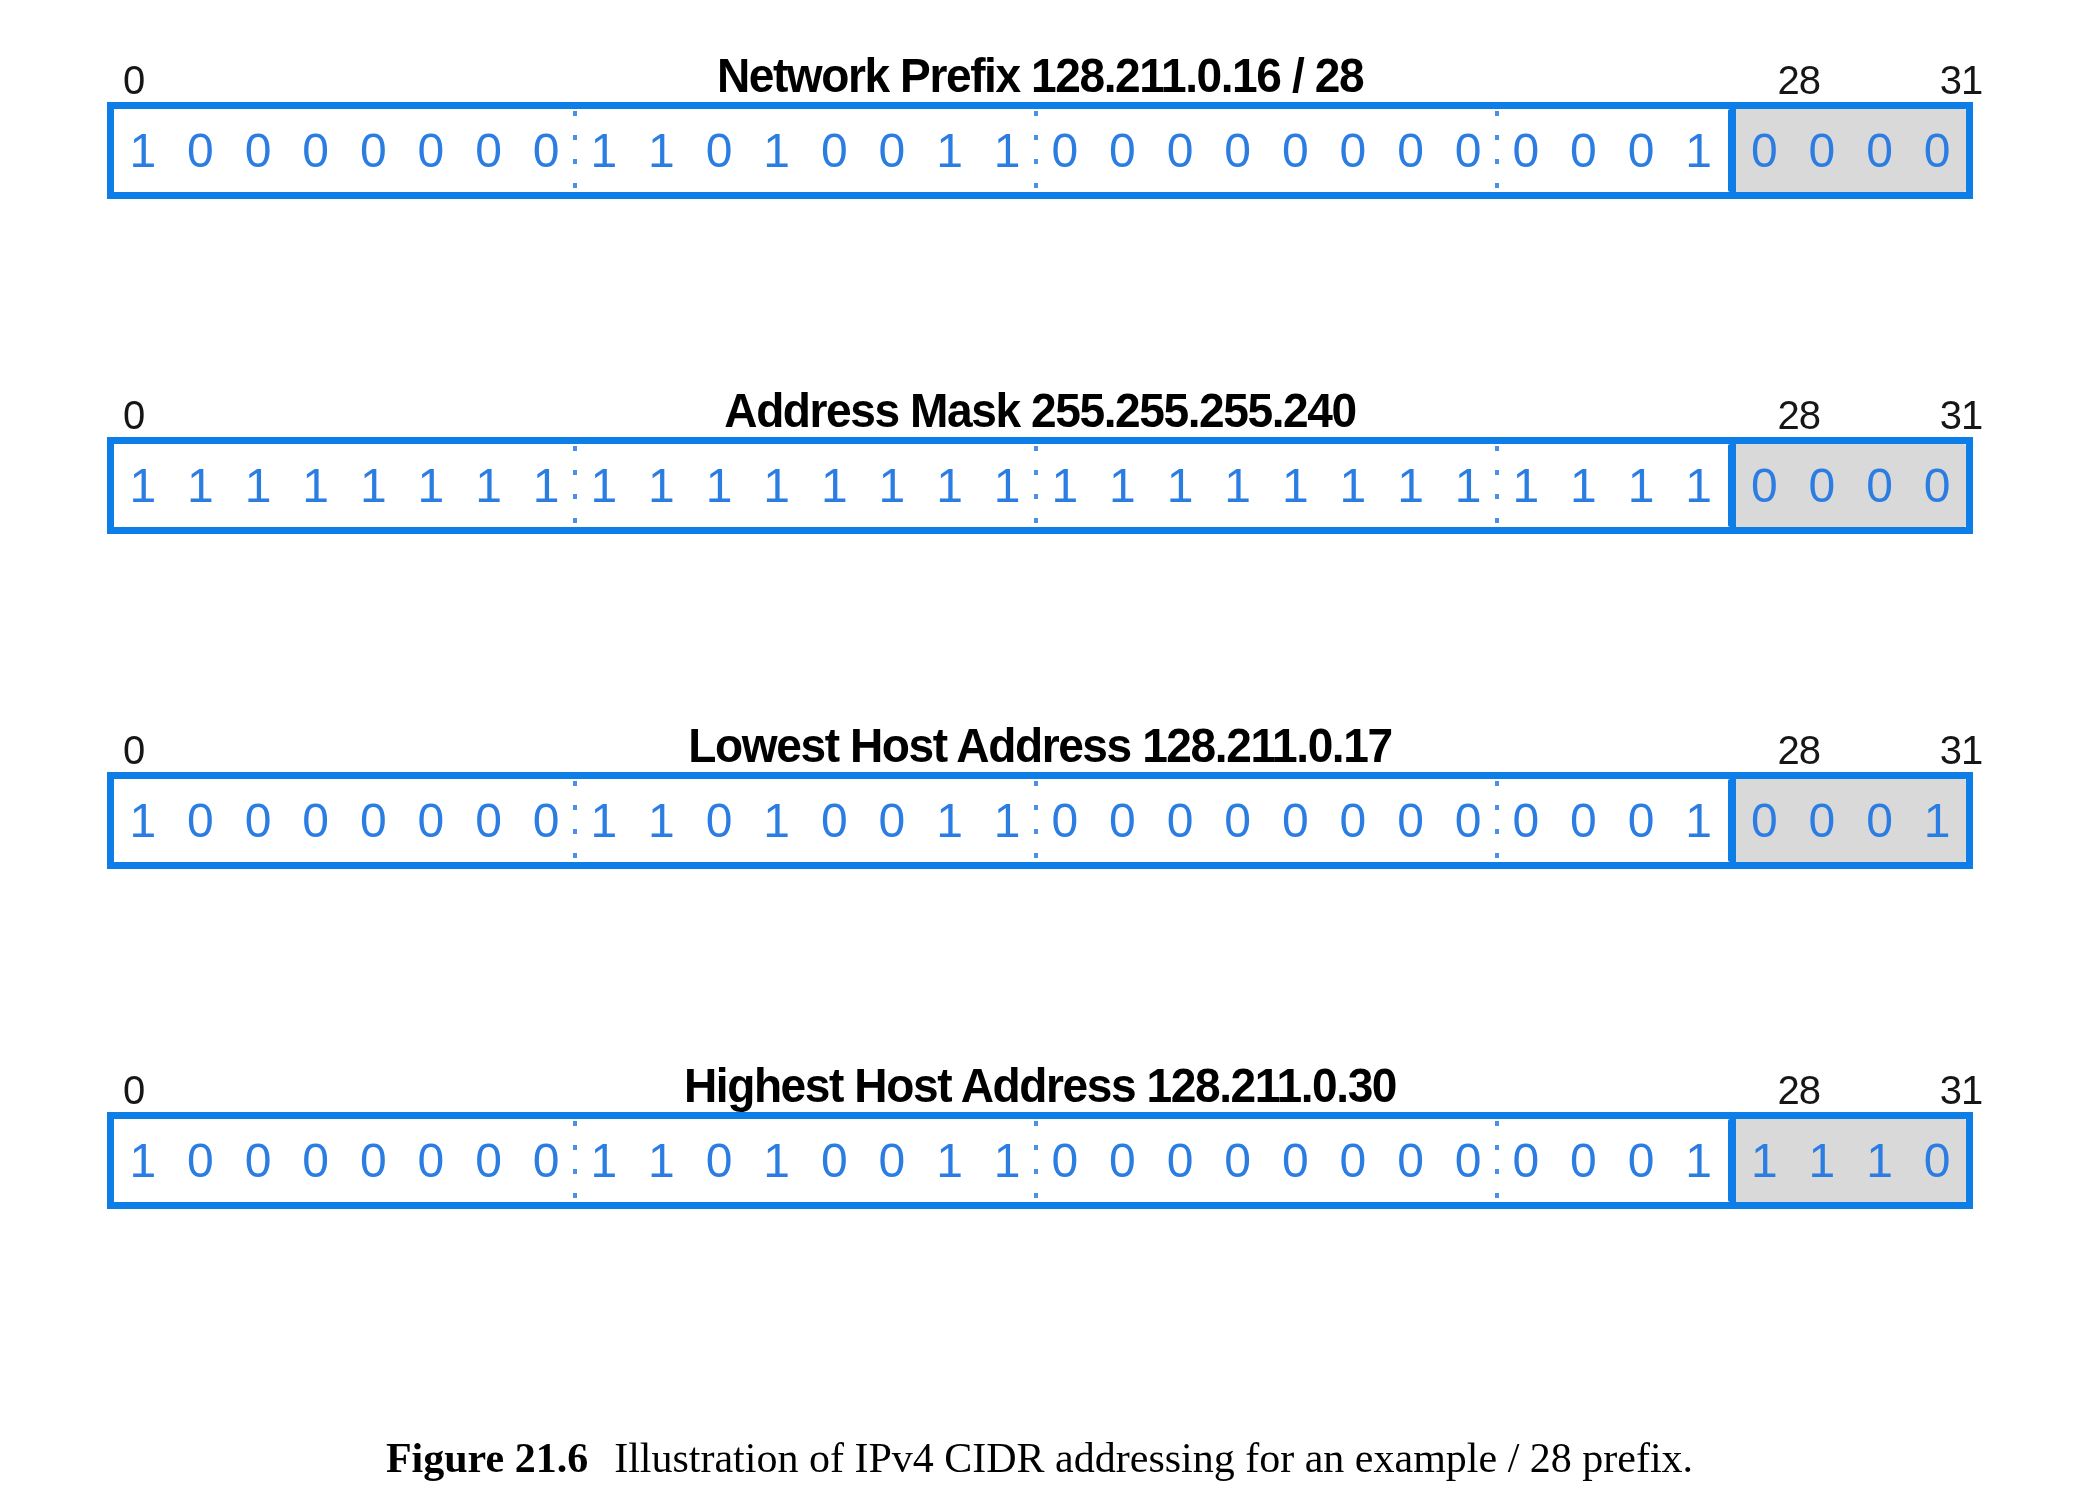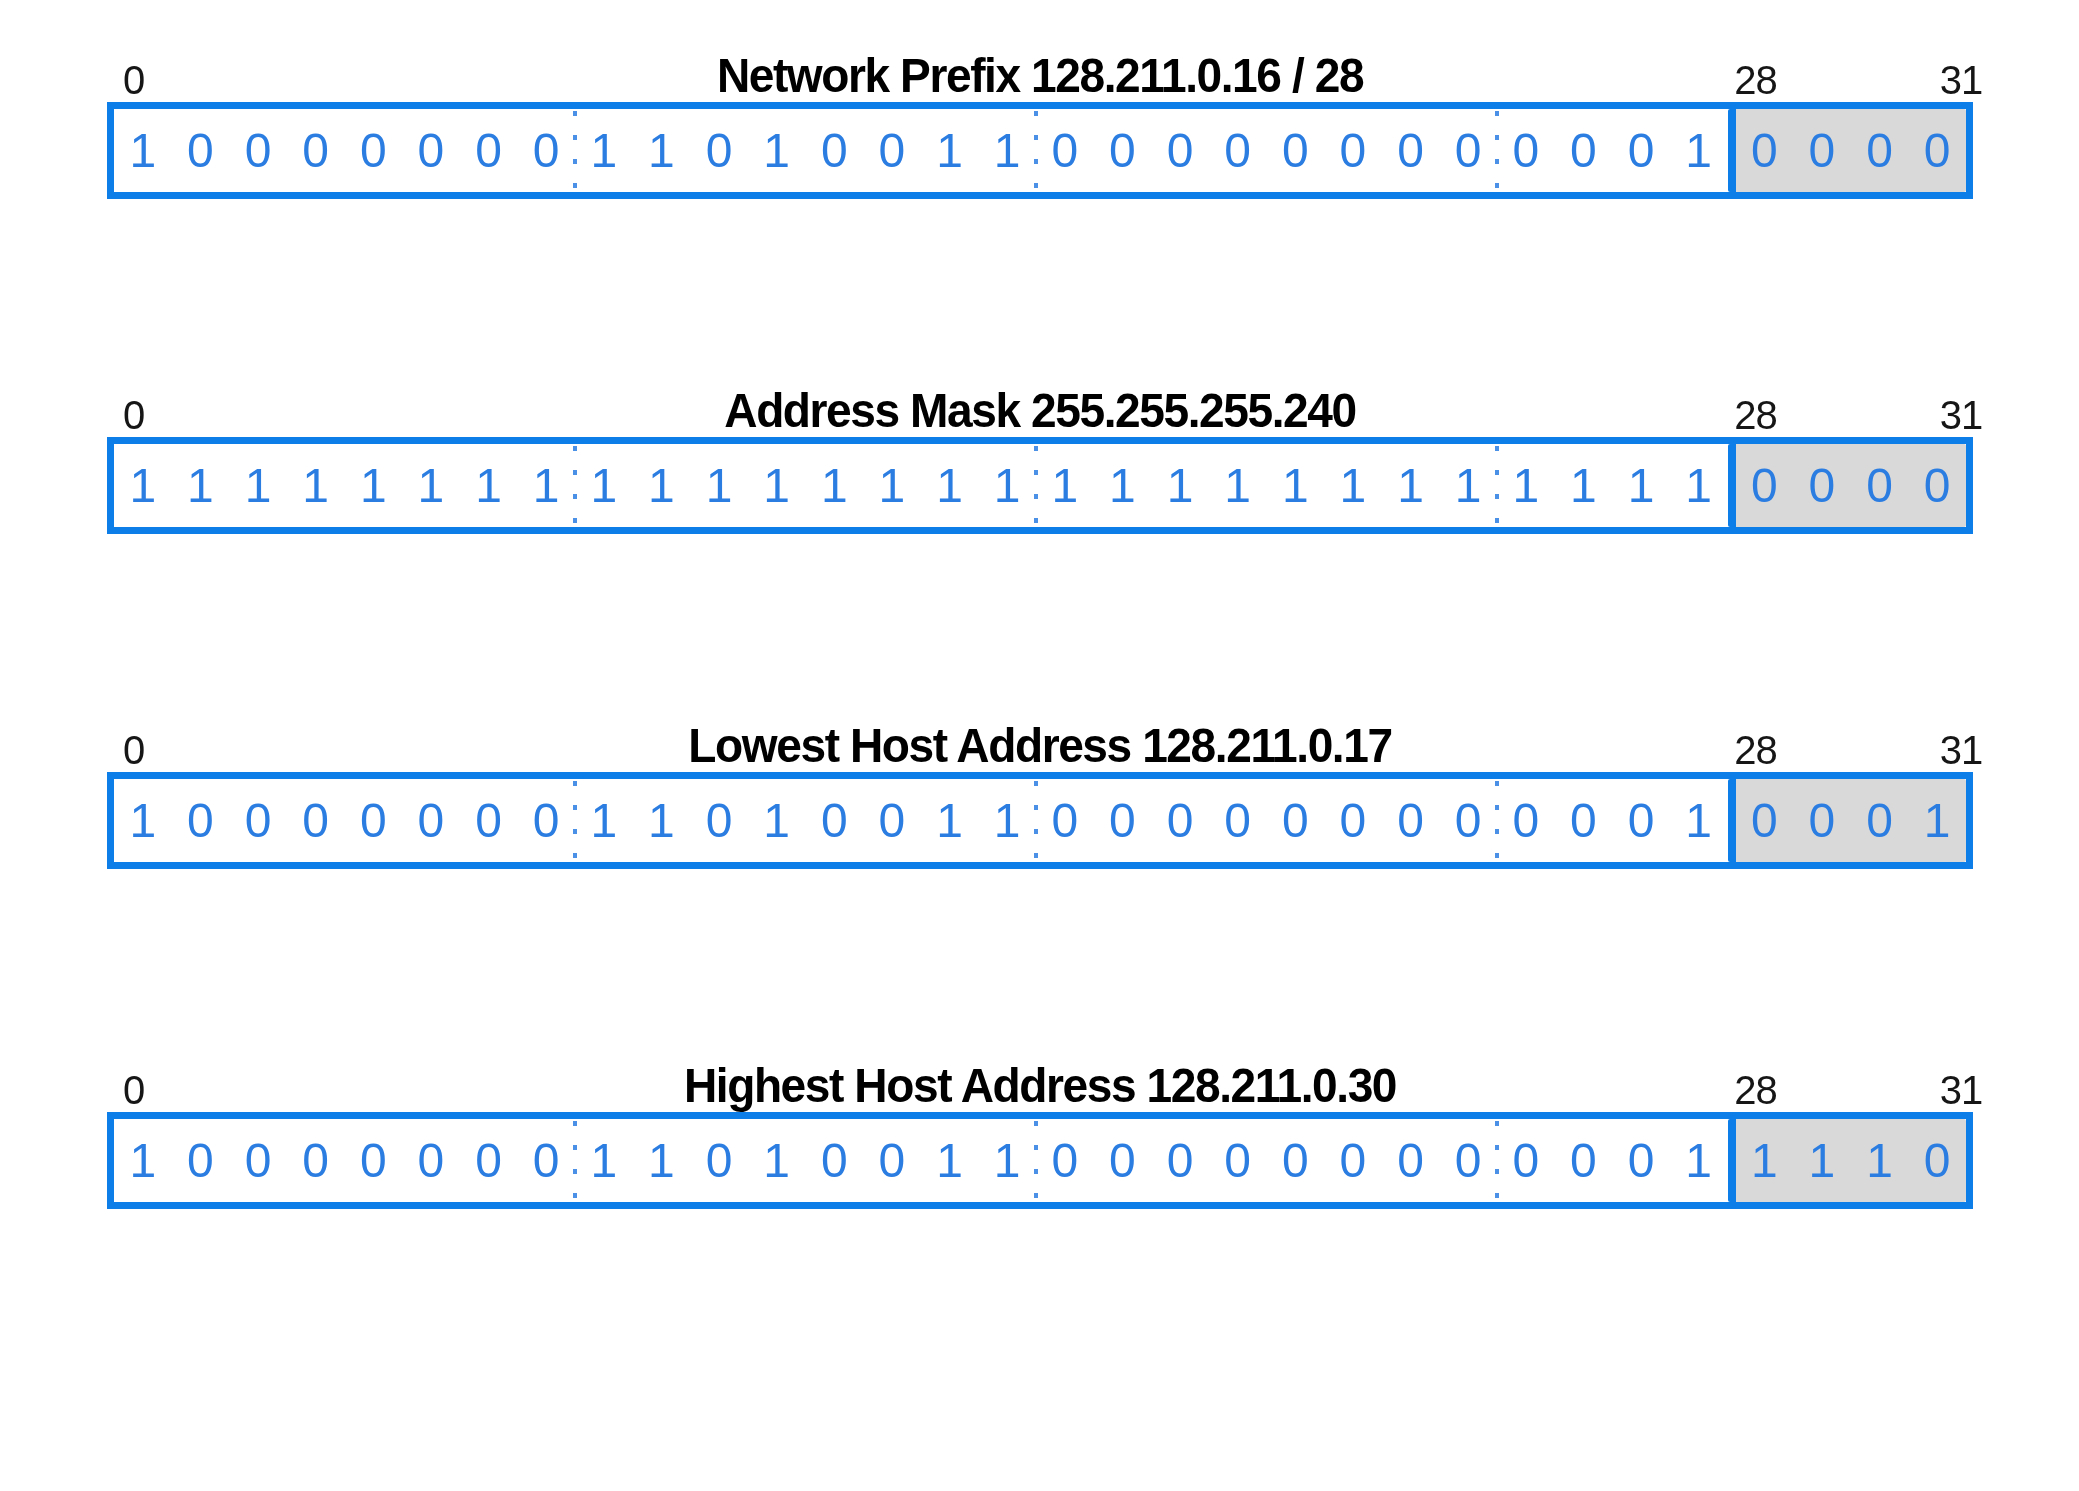--- a/index.html
+++ b/index.html
@@ -16,21 +16,21 @@
     overflow:hidden;
   }
   .row{position:absolute;left:107px;width:1866px;}
   .ruler{position:relative;height:74px;}
   .lbl{
     position:absolute;bottom:2px;
     font-size:40px;line-height:40px;color:#161616;
     font-weight:400;letter-spacing:-1px;
   }
   .zero{left:16px;}
-  .p28{left:87.2%;width:4.6%;text-align:left;}
+  .p28{left:87.2%;width:4.6%;text-align:right;}
   .p31{left:95.9%;width:4.6%;text-align:right;}
   .title{
     position:absolute;left:0;right:0;bottom:2px;margin:0;
     text-align:center;
     font-size:49px;line-height:50px;font-weight:700;
     letter-spacing:-1.5px;color:#000;
     transform:scaleX(0.94);transform-origin:50% 50%;
   }
   .bitbox{
     display:flex;height:97px;box-sizing:border-box;
@@ -250,14 +250,17 @@
         </div>
       <div class="host">
           <span class="bit">1</span>
           <span class="bit">1</span>
           <span class="bit">1</span>
           <span class="bit">0</span>
         </div>
     </div>
   </section>
 
+  <p class="caption">
+    <span class="cap-label">Figure 21.6</span><span>Illustration of IPv4 CIDR addressing for an example / 28 prefix.</span>
+  </p>
 
 </div>
 
 </body></html>

